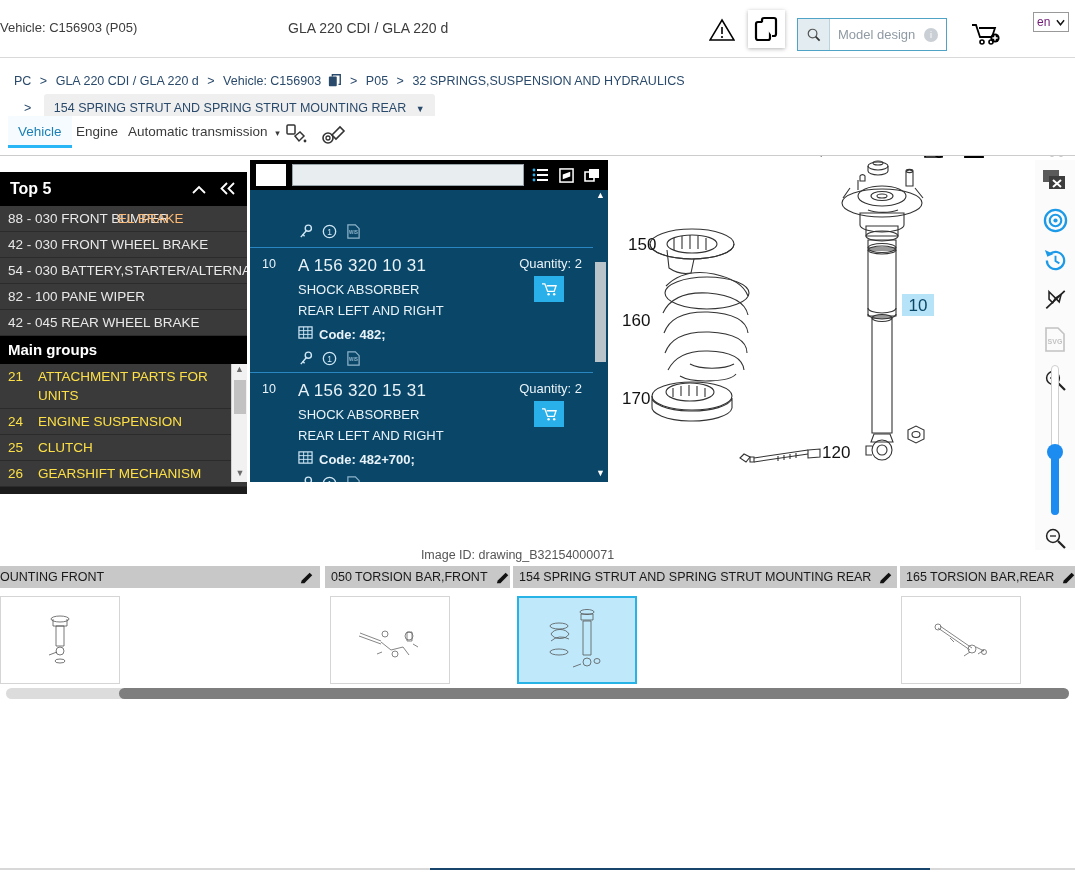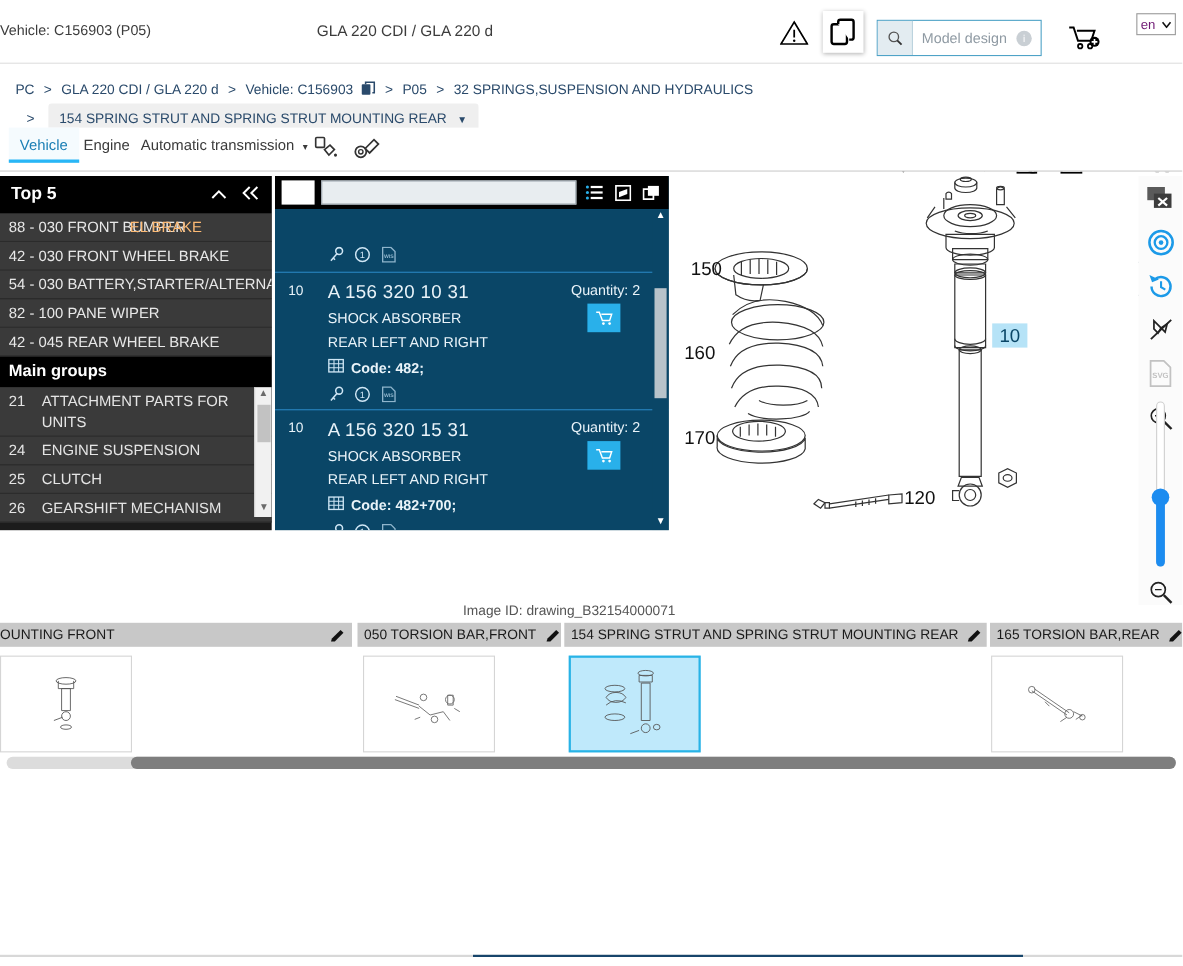--- a/index.html
+++ b/index.html
@@ -69,35 +69,35 @@
              border:1px solid #b9c2c8; display:flex; background:#fff; }
   .hsearch .btn { width:33px; height:29px; background:#eceff1; border-right:1px solid #ccd3d8;
                   display:flex; align-items:center; justify-content:center; cursor:pointer; }
   .hsearch input { flex:1; border:0; outline:0; font-size:13px; padding:0 28px 0 8px;
                    font-family:"Liberation Sans",sans-serif; color:#333; background:transparent; }
   .hsearch .clear { position:absolute; right:8px; top:8px; width:15px; height:15px;
                     border-radius:50%; background:#d2d6d9; color:#fff; font-size:10px;
                     line-height:15px; text-align:center; cursor:pointer; }
 
   
-  .sidebar { position:absolute; left:0; top:160px; width:247px; height:322px;
+  .sidebar { position:absolute; left:0; top:172px; width:247px; height:322px;
              background:#1c1c1c; overflow:hidden; }
   .side-head { height:34px; background:#000; color:#fff; display:flex;
                align-items:center; justify-content:space-between; padding:0 10px; }
   .side-head .t { font-size:16px; font-weight:bold; }
   .side-head .acts { display:flex; gap:12px; }
   .side-head .acts span { cursor:pointer; font-size:15px; }
   .top5row { height:26px; line-height:26px; padding:0 8px; font-size:13.5px;
              color:#e8e8e8; background:#3a3a3a; border-bottom:1px solid #2b2b2b;
              white-space:nowrap; overflow:hidden; cursor:pointer; position:relative; }
   .top5row .ghost { position:absolute; left:118px; top:0; color:#fdba74; }
   .grouphead { height:28px; line-height:28px; background:#000; color:#fff;
                font-size:15px; font-weight:bold; padding:0 8px; }
   .mg-wrap { position:relative; height:118px; }
-  .mgrow { min-height:26px; padding:3px 22px 3px 8px; font-size:13.5px; color:#e5e5e5;
+  .mgrow { min-height:26px; padding:3px 22px 3px 8px; font-size:13.5px; color:#fde047;
            background:#3a3a3a; border-bottom:1px solid #2b2b2b; cursor:pointer;
            display:flex; gap:10px; line-height:19px; }
   .mgrow .num { width:20px; flex:0 0 20px; }
   .vscroll { position:absolute; right:0; top:0; width:16px; height:118px;
              background:#f1f1f1; border-left:1px solid #d0d0d0; }
   .vscroll .ar { height:14px; text-align:center; font-size:9px; color:#6b6b6b; cursor:pointer; }
   .vscroll .ar.bot { position:absolute; bottom:0; width:16px; }
   .vscroll .thumb { position:absolute; top:16px; left:2px; width:12px; height:34px;
                     background:#c2c2c2; cursor:pointer; }
 

